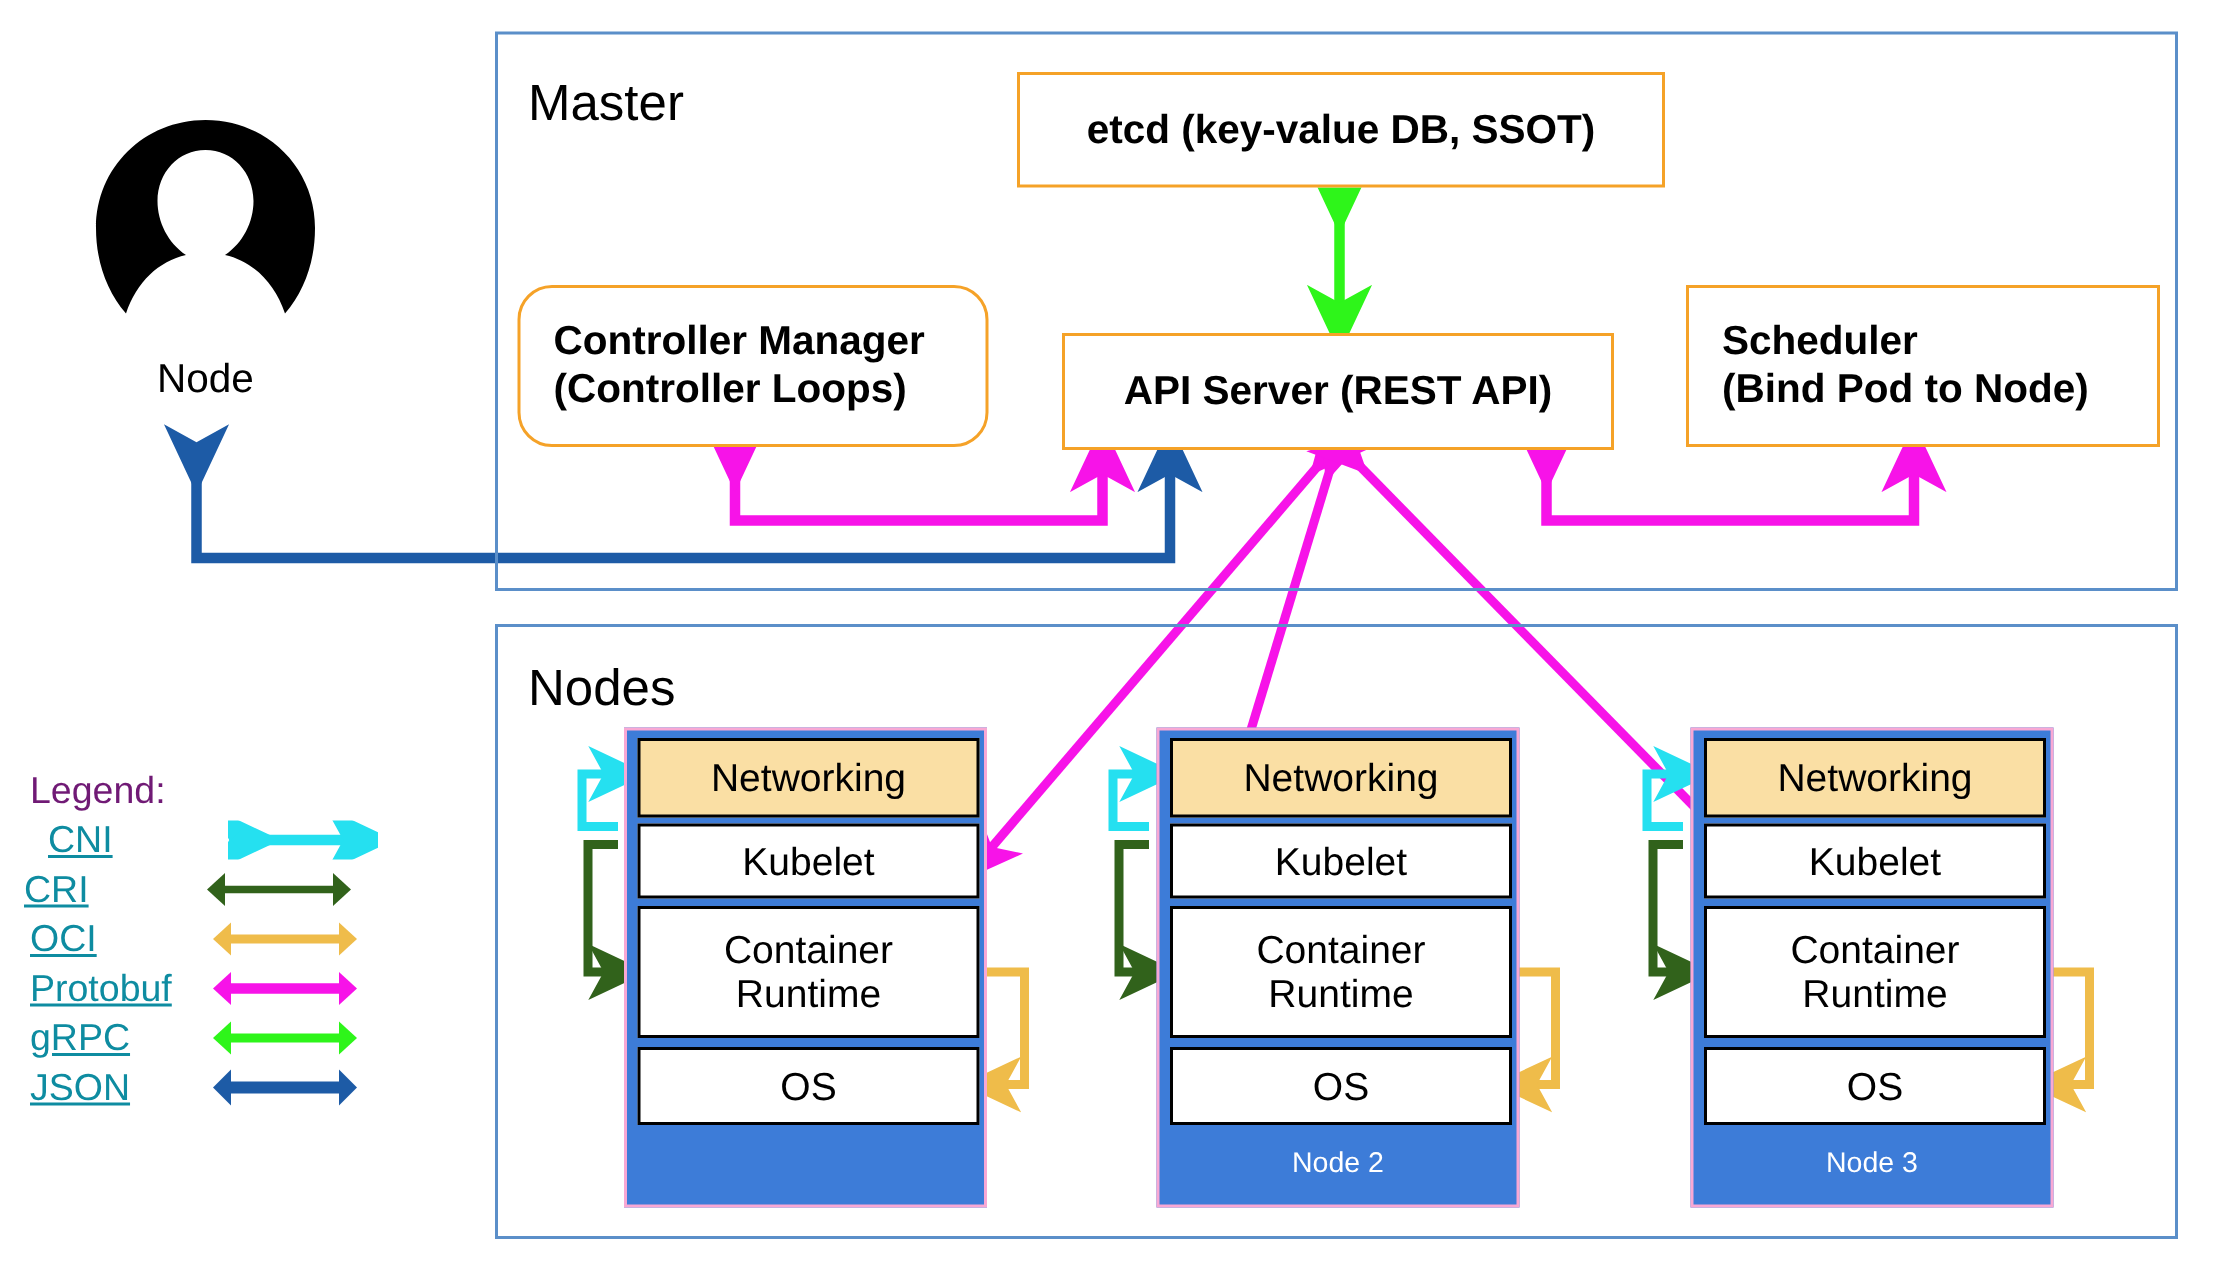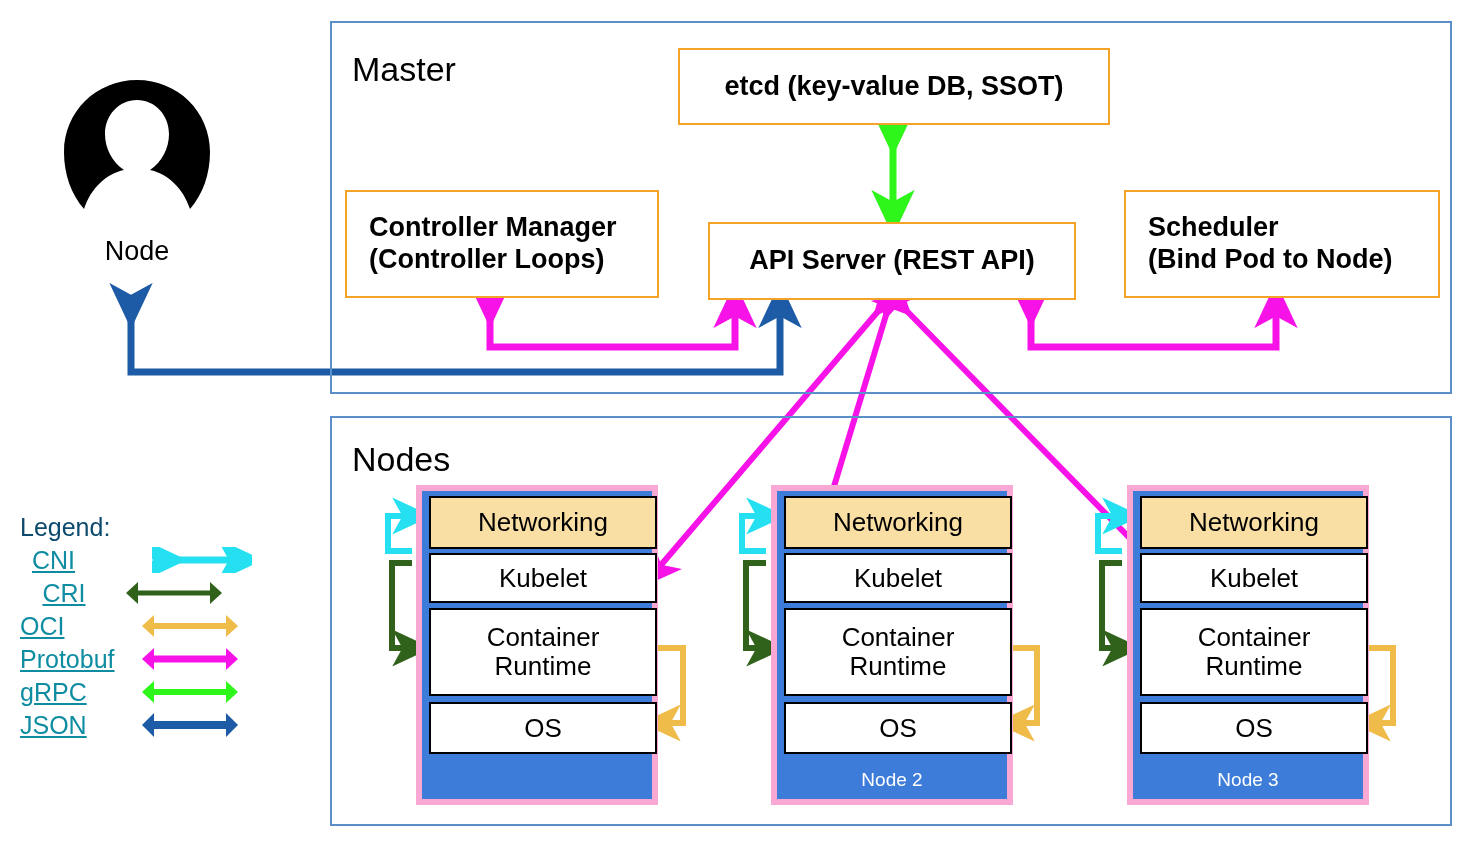--- a/index.html
+++ b/index.html
@@ -55,21 +55,21 @@
   .user-label {
     font-size: 27px;
     color: #000000;
     text-align: center;
     width: 100%;
   }
 
   
   .node-card {
     background: #3d7cd8;
-    border: 6px solid #f9a8d4;
+    border: 2px solid #f9a8d4;
   }
   .node-slot {
     background: #ffffff;
     border: 2px solid #000000;
     display: flex;
     align-items: center;
     justify-content: center;
   }
   .node-slot.networking { background: #fadfa4; }
   .node-slot-label {
@@ -83,21 +83,21 @@
     position: absolute;
     width: 100%;
     text-align: center;
     font-size: 19px;
     color: #ffffff;
   }
 
   
   .legend-title {
     font-size: 25px;
-    color: #0c4a6e;
+    color: #701a75;
   }
   .legend-row {
     position: absolute;
     display: flex;
     align-items: center;
     height: 30px;
   }
   .legend-name {
     font-size: 25px;
     color: #0e8ca1;
@@ -213,21 +213,21 @@
     <div class="user-label" style="margin-top:6px;">Node</div>
   </div>
 
   <div class="abs group-box" style="left:330px; top:21px; width:1122px; height:373px;"></div>
   <div class="abs group-title" style="left:352px; top:52px;">Master</div>
 
   <div class="abs comp-box center" style="left:678px; top:48px; width:432px; height:77px;">
     <div class="comp-label">etcd (key-value DB, SSOT)</div>
   </div>
 
-  <div class="abs comp-box" style="left:345px; top:190px; width:314px; height:108px;">
+  <div class="abs comp-box" style="left:345px; top:190px; width:314px; height:108px;border-radius:23px;">
     <div class="comp-label">Controller Manager
 (Controller Loops)</div>
   </div>
 
   <div class="abs comp-box center" style="left:708px; top:222px; width:368px; height:78px;">
     <div class="comp-label">API Server (REST API)</div>
   </div>
 
   <div class="abs comp-box" style="left:1124px; top:190px; width:316px; height:108px;">
     <div class="comp-label">Scheduler
@@ -291,21 +291,21 @@
 
   <div class="legend-row" style="left:32px; top:545px; width:250px;">
     <span class="legend-name">CNI</span>
     <svg class="legend-arrow" viewBox="0 0 100 26">
       <line x1="12" y1="13" x2="88" y2="13" stroke="#25e0f0" stroke-width="7" marker-start="url(#ah-cyan)" marker-end="url(#ah-cyan)"></line>
       <path d="M12,3 L2,13 L12,23 Z" fill="#25e0f0"></path>
       <path d="M88,3 L98,13 L88,23 Z" fill="#25e0f0"></path>
     </svg>
   </div>
 
-  <div class="legend-row" style="left:4px; top:578px; width:250px;text-align:center;">
+  <div class="legend-row" style="left:16px; top:578px; width:250px;">
     <span class="legend-name">CRI</span>
     <svg class="legend-arrow" viewBox="0 0 100 26">
       <line x1="12" y1="13" x2="88" y2="13" stroke="#31621b" stroke-width="5"></line>
       <path d="M14,2 L2,13 L14,24 Z" fill="#31621b"></path>
       <path d="M86,2 L98,13 L86,24 Z" fill="#31621b"></path>
     </svg>
   </div>
 
   <div class="legend-row" style="left:20px; top:644px; width:250px;">
     <span class="legend-name">Protobuf</span>

